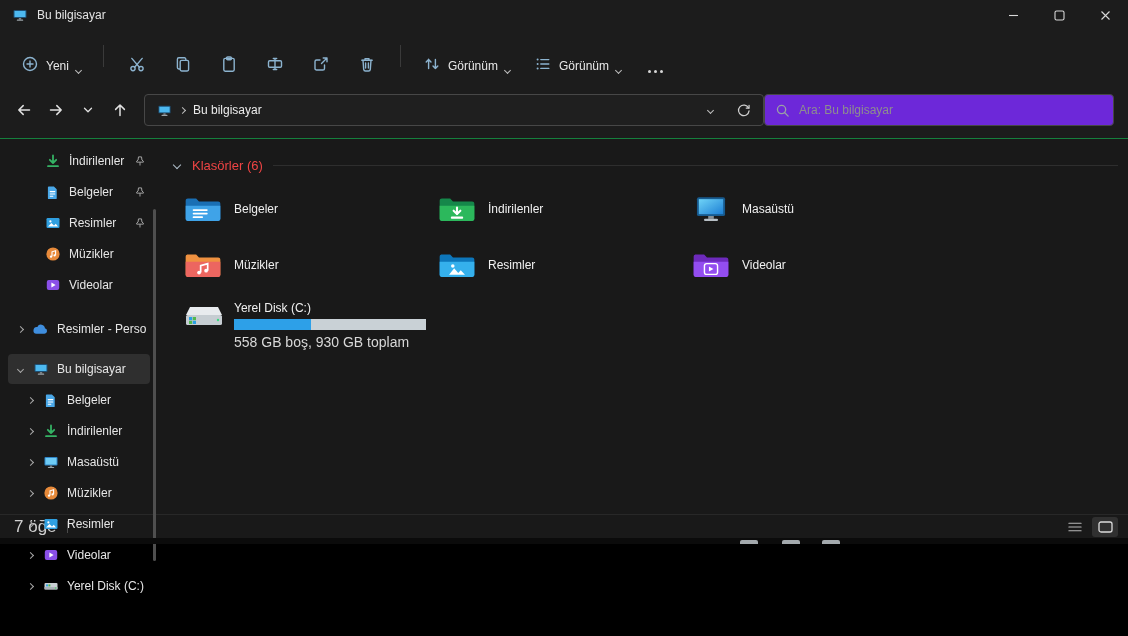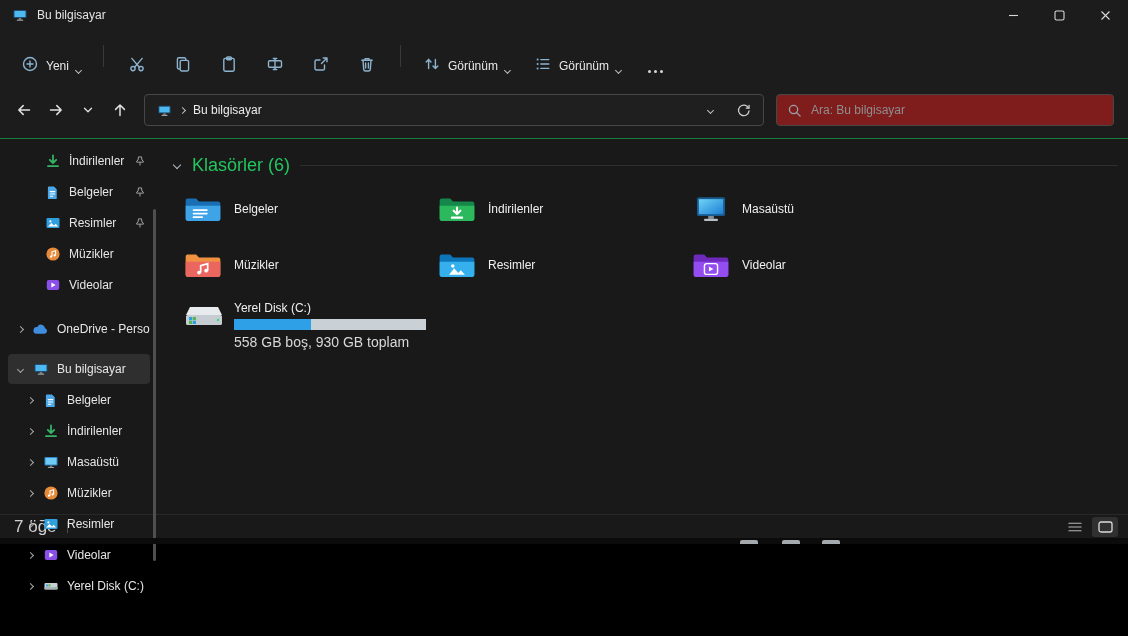--- a/index.html
+++ b/index.html
@@ -30,21 +30,21 @@
   .chev-wrap{display:flex;align-items:center;justify-content:center;color:#bdbdbd}
 
   
   .navbar{height:56px;flex:0 0 auto;display:flex;align-items:center;padding:0 14px 0 8px}
   .nav-btn{width:31px;height:31px;margin-right:1px;display:flex;align-items:center;justify-content:center;background:none;border:0;color:#e0e0e0;border-radius:4px}
   .addressbar{margin-left:8px;width:620px;height:32px;border:1px solid #474747;border-radius:4px;background:#1f1f1f;display:flex;align-items:center;padding:0 6px 0 12px;gap:8px;flex:0 0 auto}
   .addr-text{color:#ececec;white-space:nowrap}
   .addr-spacer{flex:1}
   .refresh-btn{background:none;border:0;color:#cfcfcf;display:flex;width:28px;height:28px;align-items:center;justify-content:center}
   .addr-drop{width:22px;display:flex;justify-content:center;background:none;border:0;color:#c0c0c0}
-  .searchbox{margin-left:12px;flex:1;height:32px;border:1px solid #474747;border-radius:4px;background:#7f1d1d;display:flex;align-items:center;padding:0 10px;gap:9px}
+  .searchbox{flex:1;height:32px;border:1px solid #474747;border-radius:4px;background:#6d28d9;display:flex;align-items:center;padding:0 10px;gap:9px}
   .searchbox input{flex:1;background:transparent;border:0;outline:none;color:#e8e8e8;font:12px "Liberation Sans","DejaVu Sans",sans-serif}
   .searchbox input::placeholder{color:#8e8e8e}
 
   
   .body{flex:1;display:flex;border-top:1px solid #15803d;background:#191919;min-height:0;position:relative}
   .sidebar{width:160px;flex:0 0 auto;padding-top:6px;position:relative}
   .side-item{height:30px;margin:1px 10px 1px 8px;display:flex;align-items:center;border-radius:4px;gap:8px;padding-left:8px}
   .side-item.pinned-row{padding-left:36px}
   .side-item.child{padding-left:18px}
   .side-item.selected{background:#2f2f2f}
@@ -53,21 +53,21 @@
   .side-label{flex:1;min-width:0;white-space:nowrap;overflow:hidden;font-size:12px;color:#e6e6e6}
   .pin{display:flex;flex:0 0 auto;margin-right:4px}
   .side-gap-lg{height:12px}
   .side-gap-sm{height:8px}
   .sidebar-scrollbar{position:absolute;right:4px;top:70px;width:3px;height:352px;background:#4f4f4f;border-radius:2px}
 
   
   .main{flex:1;min-width:0;padding:12px 6px 0 10px}
   .section-header{display:flex;align-items:center;height:28px;gap:10px;padding-left:2px}
   .sec-chev{display:flex;color:#aebec9;width:10px;justify-content:center}
-  .sec-title{font-size:18px;color:#22c55e;white-space:nowrap}
+  .sec-title{font-size:13px;color:#ef4444;white-space:nowrap}
   .sec-line{flex:1;height:1px;background:#2e2e2e;margin-right:4px}
   .tiles{display:grid;grid-template-columns:repeat(3,254px);row-gap:16px;margin:10px 0 14px 14px}
   .tile{display:flex;align-items:center;gap:12px;width:240px;height:40px;border-radius:4px}
   .tile-icon{display:flex;flex:0 0 auto}
   .tile-label{font-size:12px;color:#f0f0f0;white-space:nowrap}
   .drive-item{display:flex;gap:10px;margin:8px 0 0 14px;align-items:flex-start}
   .drive-info{display:flex;flex-direction:column;gap:4px;padding-top:2px}
   .drive-name{font-size:12px;color:#f0f0f0}
   .cap-bar{width:192px;height:11px;background:#c9d1d6;overflow:hidden}
   .cap-fill{height:100%;background:#2da0e8}
@@ -356,21 +356,21 @@
 
       <div class="side-item">
         <span class="tree-chev">
             <i class="chev right sm"></i>
           </span>
         <span class="s-ic">
           <svg width="17" height="13" viewBox="0 0 18 14">
             <path d="M4.6 11.6h8.6a3 3 0 0 0 .6-5.9A4.3 4.3 0 0 0 5.6 4.3 3.4 3.4 0 0 0 4.6 11.6z" fill="#3f8ede"></path>
           </svg>
         </span>
-        <span class="side-label">OneDrive - Perso</span>
+        <span class="side-label">Resimler - Perso</span>
       </div>
 
       <div class="side-gap-sm"></div>
 
       <div class="side-item selected">
         <span class="tree-chev">
             <i class="chev down sm"></i>
           </span>
         <span class="s-ic">
           <svg width="16" height="16" viewBox="0 0 16 16">

